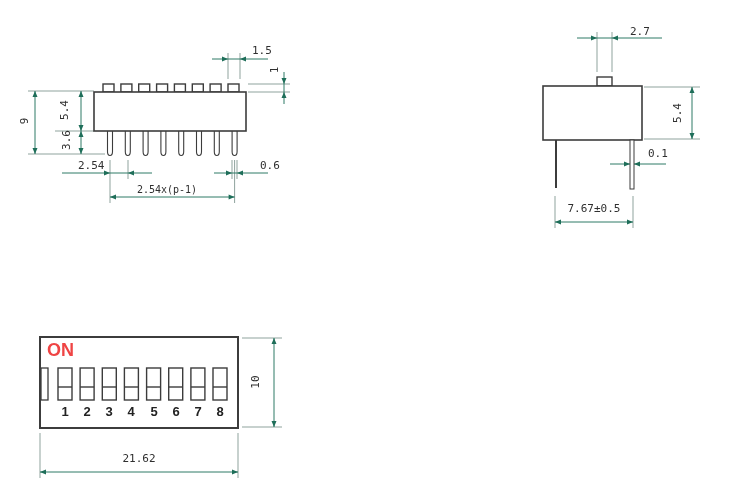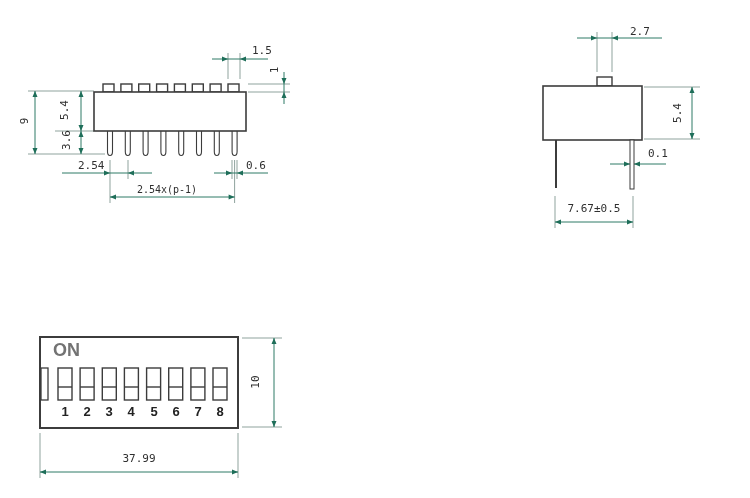--- a/index.html
+++ b/index.html
@@ -13,21 +13,21 @@
     white-space:nowrap;font-family:"DejaVu Sans Mono", monospace;
   }
   .lbl.small{font-size:10px;}
   .rot{
     width:34px;height:12px;text-align:center;
     transform:rotate(-90deg);transform-origin:center center;
   }
   .ctr{text-align:center;}
   .on-label{
     position:absolute;font-family:"Liberation Sans", sans-serif;
-    font-weight:700;font-size:18px;color:#737373;letter-spacing:0px;line-height:18px;margin-left:6px;
+    font-weight:700;font-size:18px;color:#ef4444;letter-spacing:0px;line-height:18px;
   }
   .sw-num{
     position:absolute;width:16px;text-align:center;
     font-family:"Liberation Sans", sans-serif;font-size:13px;font-weight:600;color:#222;
   }
 </style>
 </head>
 <body>
 
 <div class="canvas">
@@ -183,32 +183,32 @@
     </g>
   </svg>
 
   <div class="lbl" style="left:252px;top:45px;">1.5</div>
   <div class="lbl rot" style="left:258px;top:64px;">1</div>
   <div class="lbl rot" style="left:8px;top:115px;">9</div>
   <div class="lbl rot" style="left:48px;top:104px;">5.4</div>
   <div class="lbl rot" style="left:50px;top:134px;">3.6</div>
   <div class="lbl" style="left:62px;top:160px;margin-left:16px;">2.54</div>
   <div class="lbl small ctr" style="left:127px;top:184px;width:80px;">2.54x(p-1)</div>
-  <div class="lbl" style="left:246px;top:160px;">0.6</div>
+  <div class="lbl" style="left:260px;top:160px;">0.6</div>
 
   <div class="lbl" style="left:630px;top:26px;">2.7</div>
   <div class="lbl rot" style="left:661px;top:107px;">5.4</div>
   <div class="lbl" style="left:648px;top:148px;">0.1</div>
   <div class="lbl ctr" style="left:552px;top:203px;width:84px;text-align:center;">7.67±0.5</div>
 
   <div class="on-label" style="left:47px;top:341px;">ON</div>
   <div class="sw-num" style="left:57px;top:404px;">1</div>
   <div class="sw-num" style="left:79px;top:404px;">2</div>
   <div class="sw-num" style="left:101px;top:404px;">3</div>
   <div class="sw-num" style="left:123px;top:404px;">4</div>
   <div class="sw-num" style="left:146px;top:404px;">5</div>
   <div class="sw-num" style="left:168px;top:404px;">6</div>
   <div class="sw-num" style="left:190px;top:404px;">7</div>
   <div class="sw-num" style="left:212px;top:404px;">8</div>
   <div class="lbl rot" style="left:239px;top:376px;">10</div>
-  <div class="lbl ctr" style="left:109px;top:453px;width:60px;">37.99</div>
+  <div class="lbl ctr" style="left:109px;top:453px;width:60px;">21.62</div>
 
 </div>
 
 </body></html>

